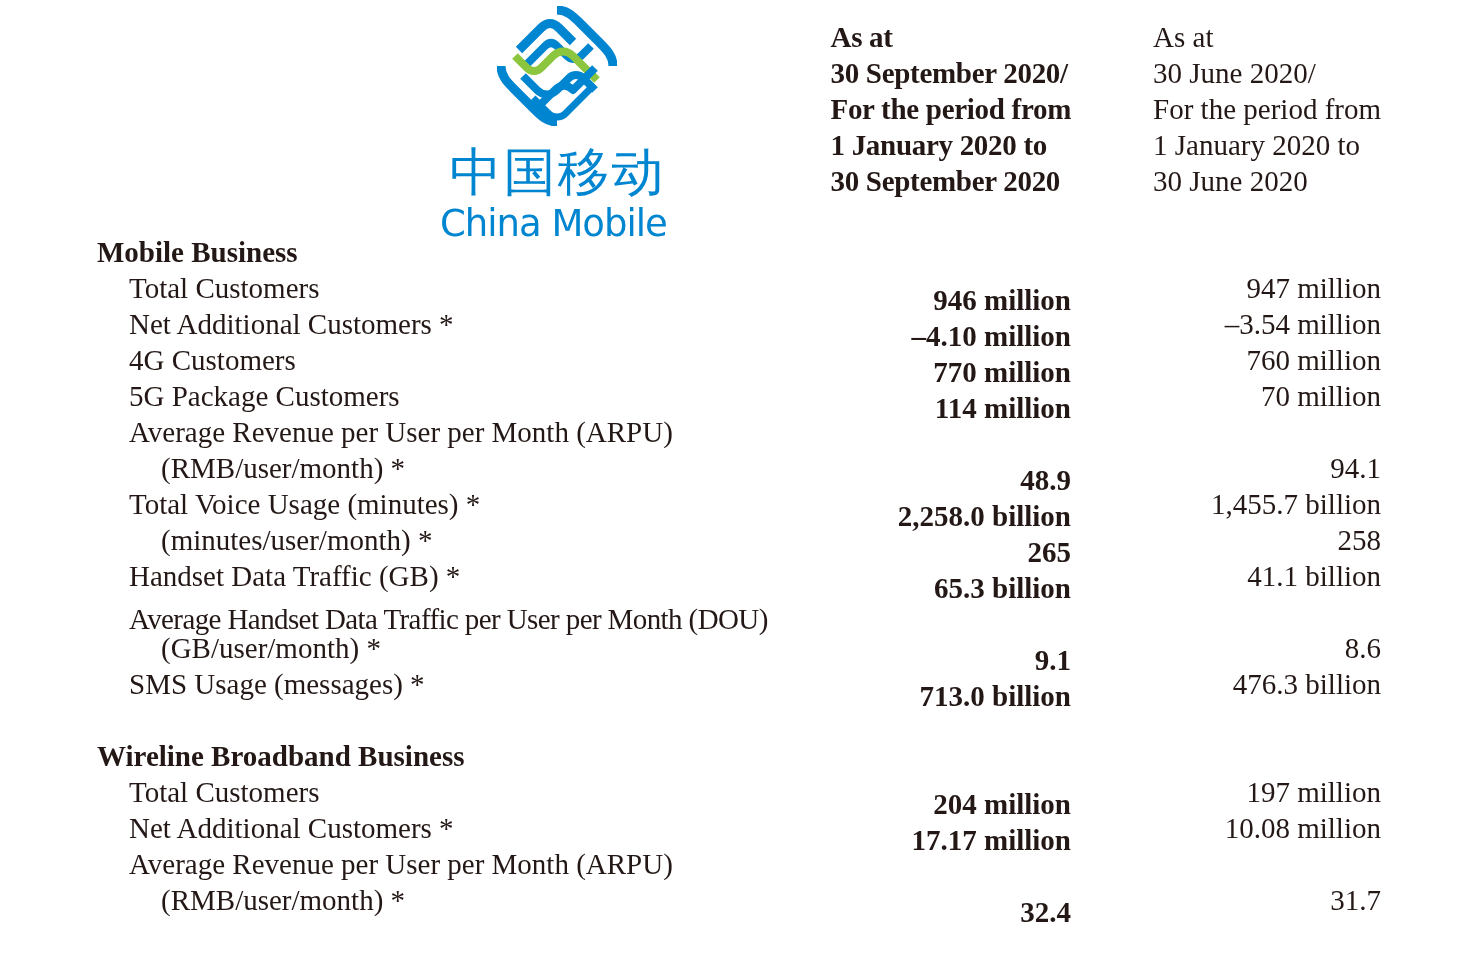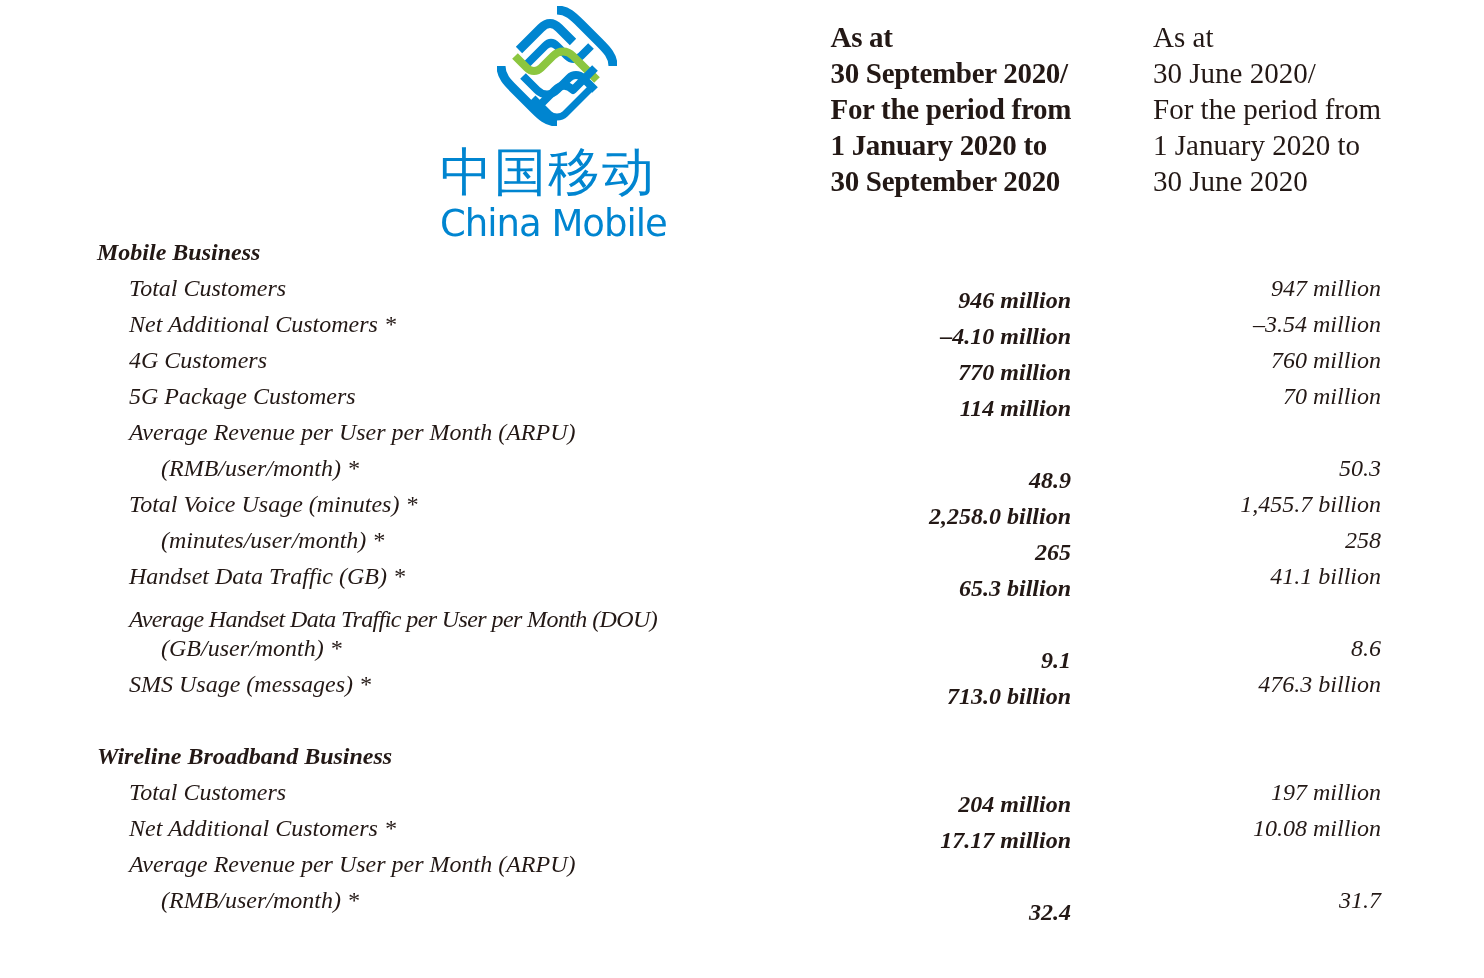--- a/index.html
+++ b/index.html
@@ -27,21 +27,21 @@
       left: 57px;
       top: 2px;
       width: 120px;
       height: 120px;
     }
     .logo-cn {
       position: absolute;
       left: 0;
       top: 138px;
       width: 235px;
-      text-align: left;
+      text-align: center;
       font-family: "DejaVu Sans", sans-serif;
       font-size: 52px;
       line-height: 60px;
       letter-spacing: 2px;
       color: #0085d0;
       font-weight: normal;
     }
     .logo-en {
       position: absolute;
       left: 0;
@@ -67,23 +67,22 @@
 
     .rows {
       position: absolute;
       left: 0;
       top: 234px;
       width: 1484px;
     }
     .row {
       position: relative;
       height: 36px;
-      font-size: 24px;
+      font-size: 29px;
       line-height: 36px;
-      font-style: italic;
     }
     .row.spacer { height: 36px; }
     .row .label {
       position: absolute;
       white-space: nowrap;
     }
     .row.section .label {
       left: 97px;
       font-weight: bold;
     }
@@ -173,21 +172,21 @@
     <span class="val prior">70 million</span>
   </div>
 
   <div class="row item">
     <span class="label">Average Revenue per User per Month (ARPU)</span>
   </div>
 
   <div class="row sub">
     <span class="label">(RMB/user/month) *</span>
     <span class="val current">48.9</span>
-    <span class="val prior">50.3</span>
+    <span class="val prior">94.1</span>
   </div>
 
   <div class="row item">
     <span class="label">Total Voice Usage (minutes) *</span>
     <span class="val current">2,258.0 billion</span>
     <span class="val prior">1,455.7 billion</span>
   </div>
 
 
   <div class="row sub">

